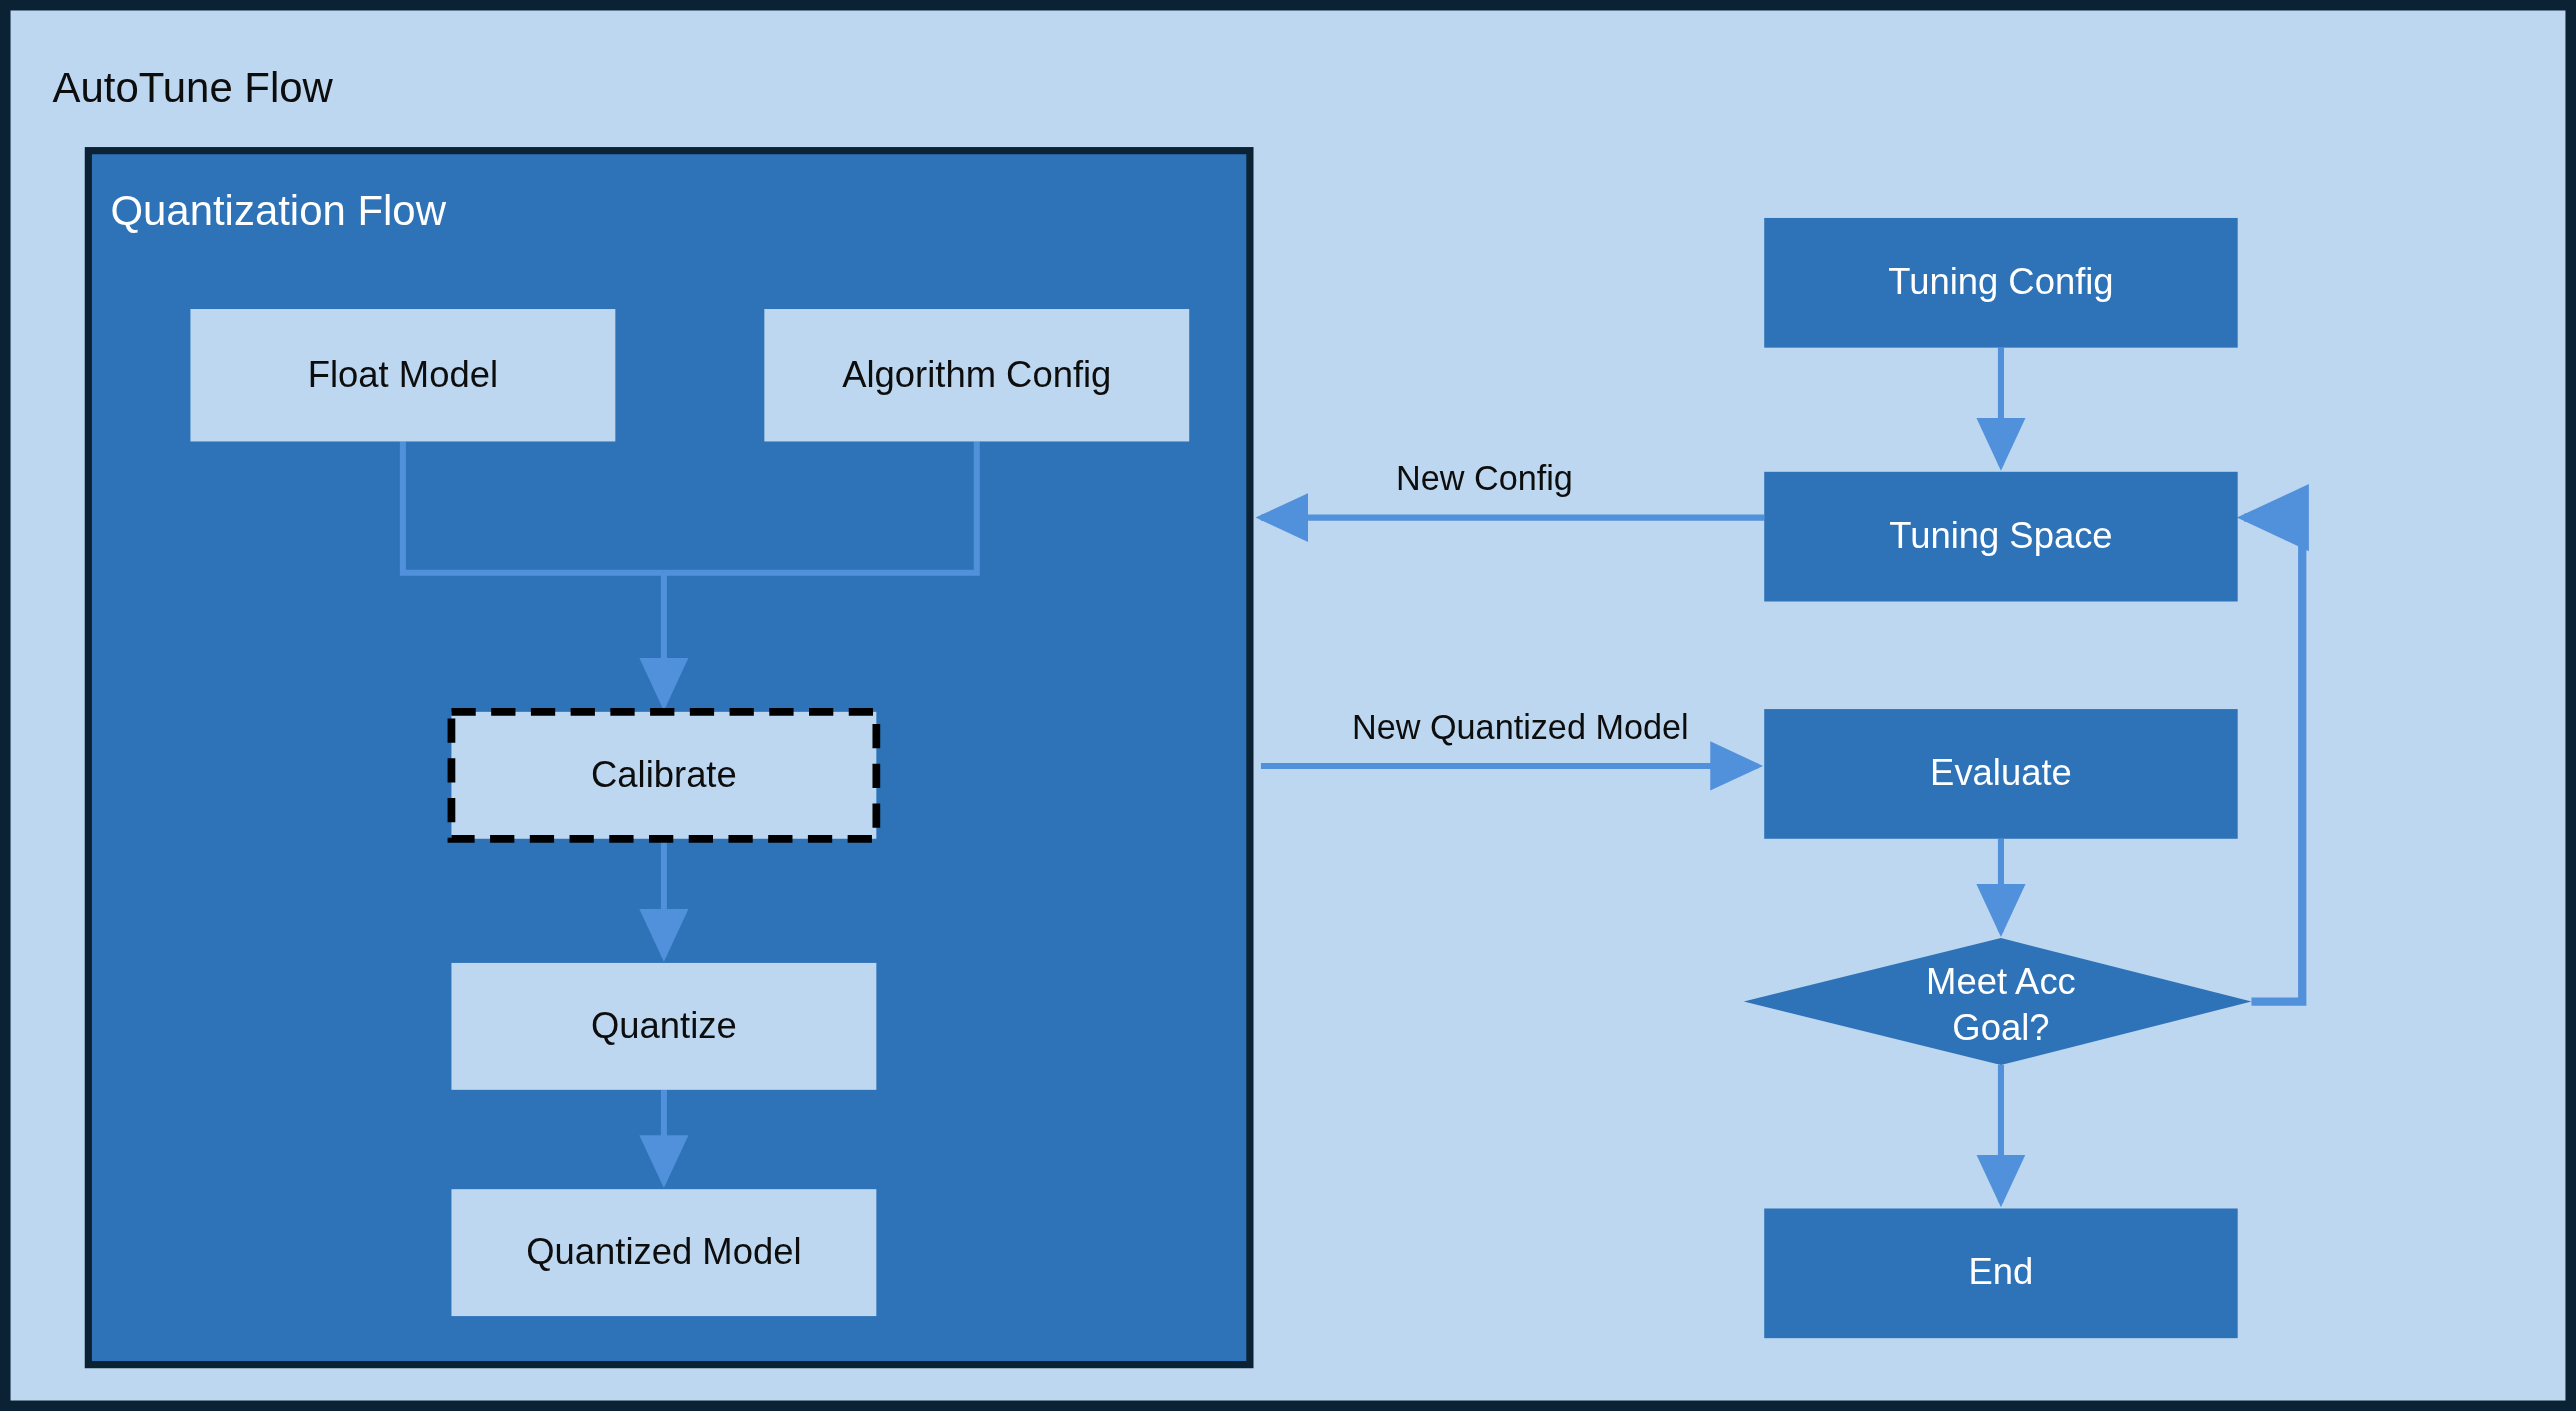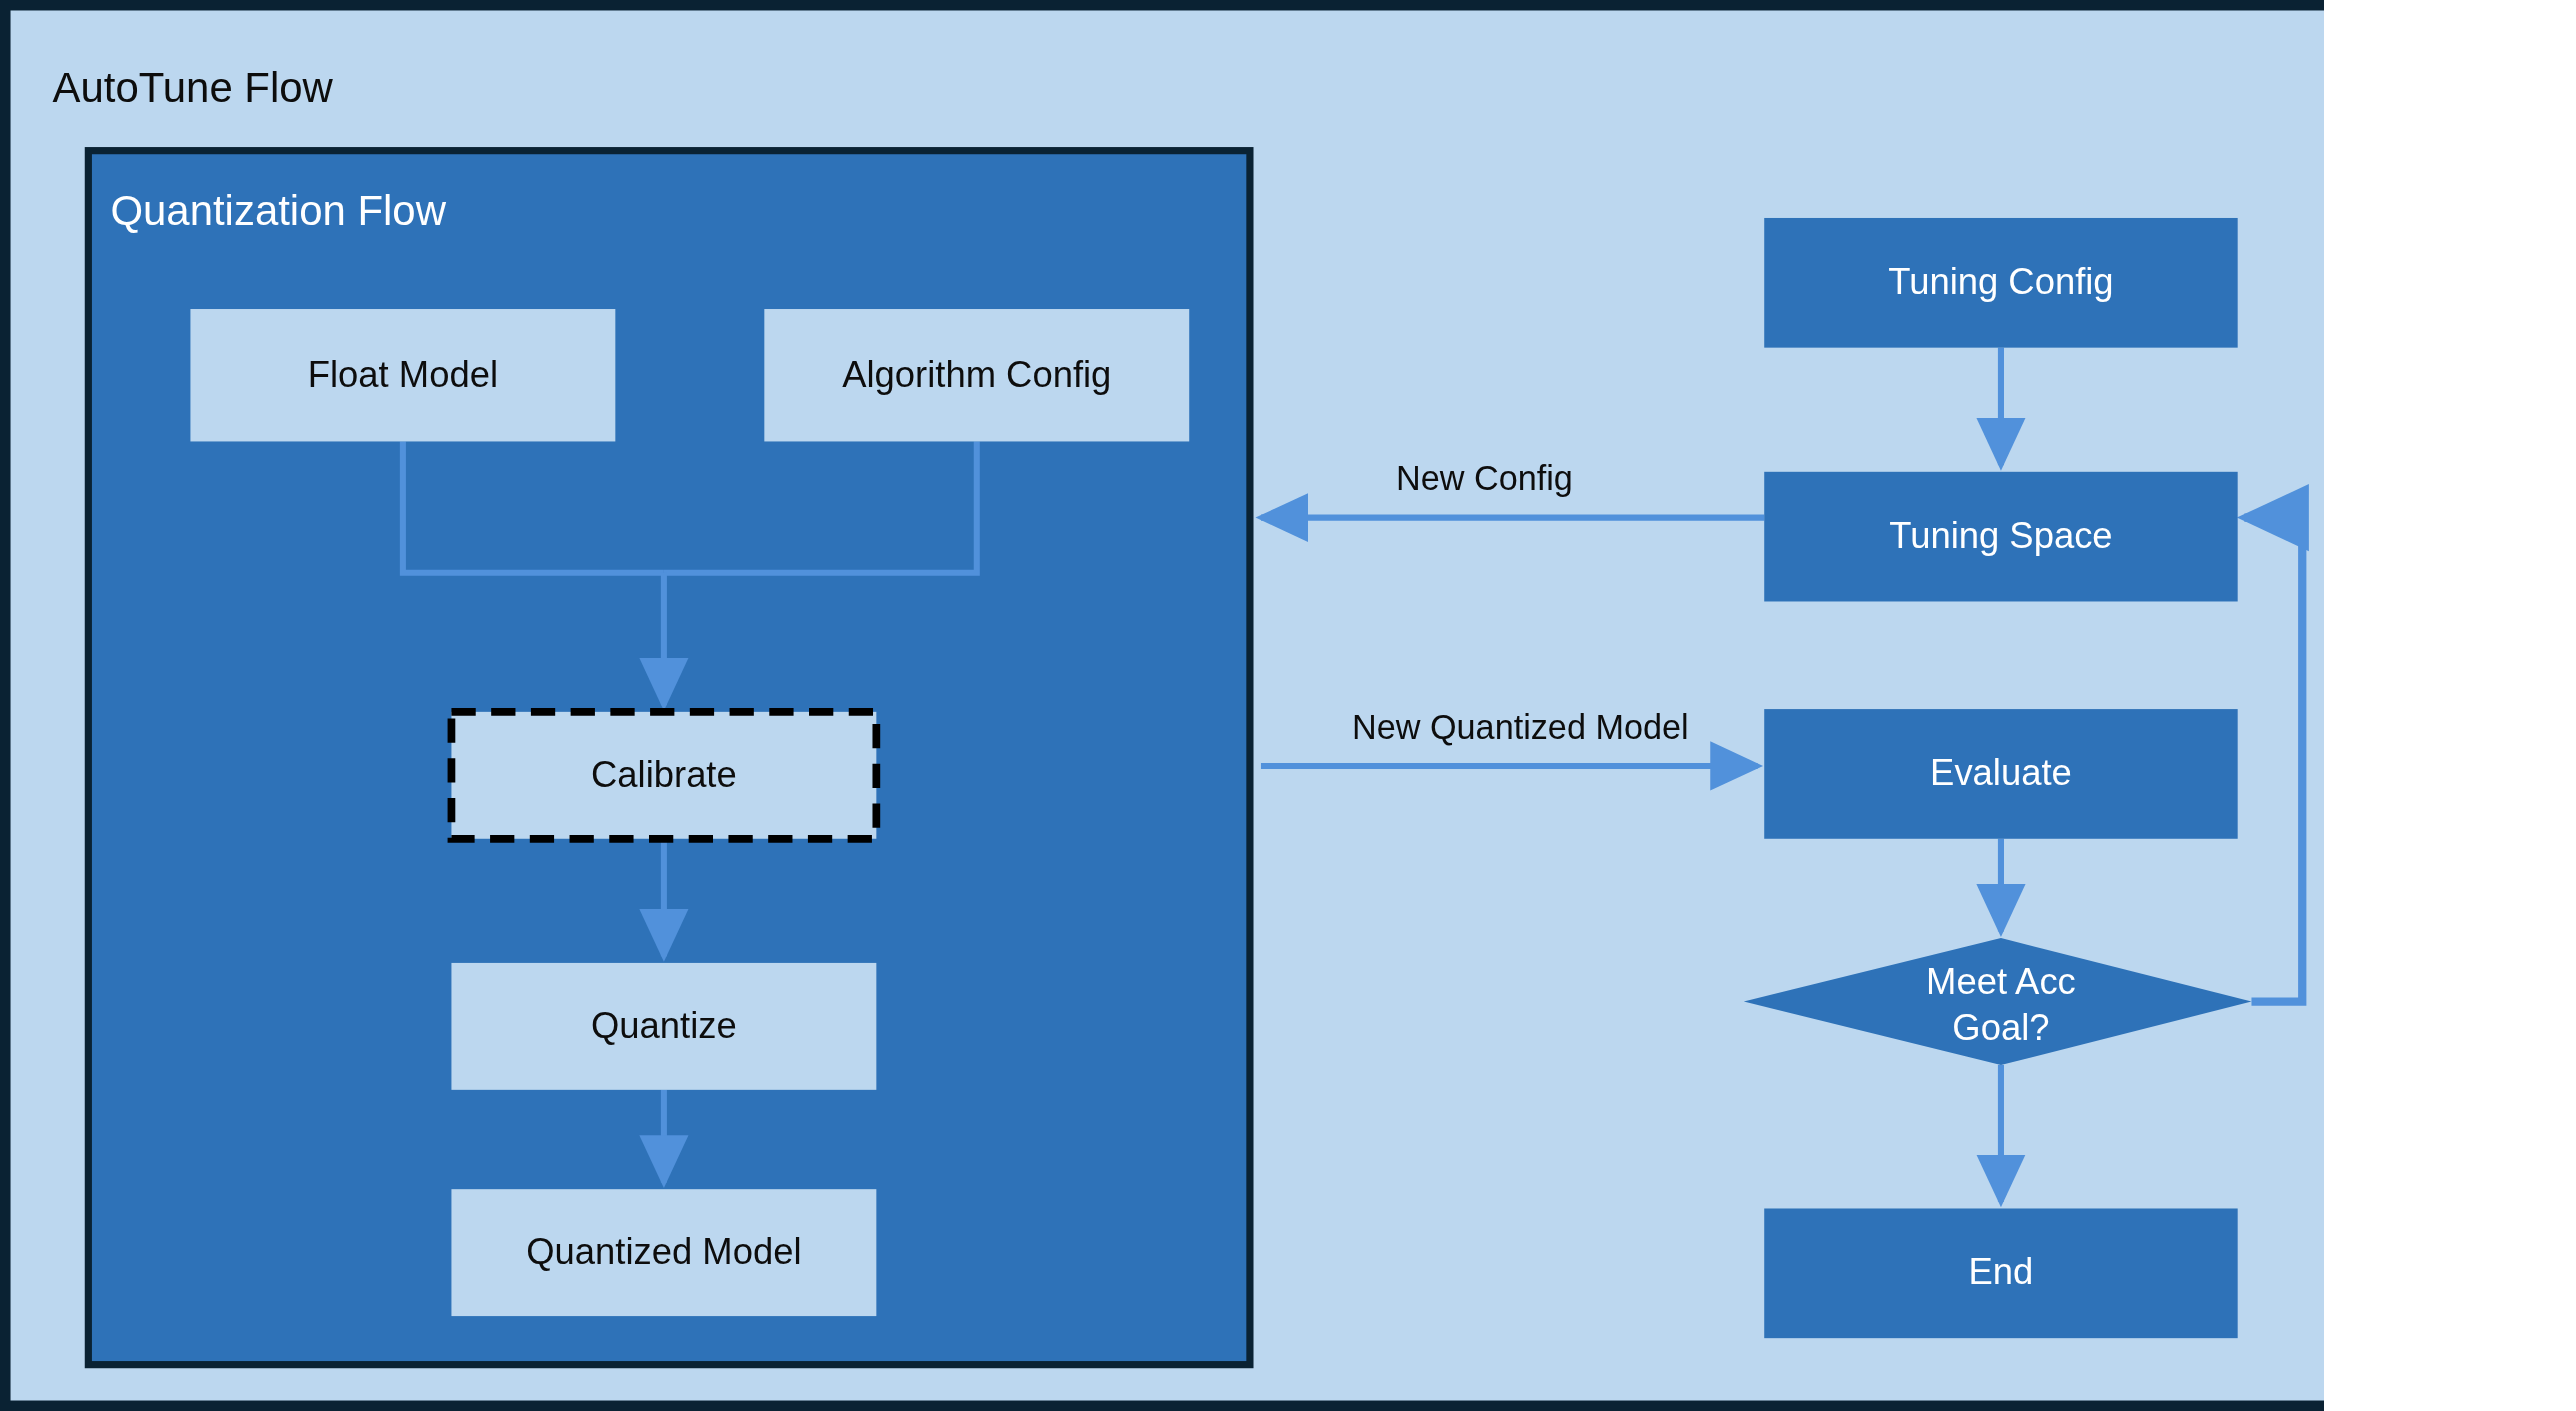--- a/index.html
+++ b/index.html
@@ -1,17 +1,17 @@
 <!DOCTYPE html>
 <html style="font-size:8.8px"><head>
 <meta charset="utf-8">
 <style>
   html,body{margin:0;padding:0;background:#ffffff;}
   body{font-family:"Liberation Sans",sans-serif;}
-  #stage{position:relative;width:2324px;height:1411px;overflow:hidden;background:#0a2233;}
+  #stage{position:relative;width:2576px;height:1411px;overflow:hidden;background:#0a2233;}
   #stage svg{display:block;width:2576px;height:1411px;}
   .node-label{font-family:"Liberation Sans",sans-serif;text-anchor:middle;dominant-baseline:middle;}
   .lbl-dark{fill:#0d0d0d;}
   .lbl-light{fill:#ffffff;}
   .edge-label{font-family:"Liberation Sans",sans-serif;text-anchor:middle;dominant-baseline:middle;fill:#0d0d0d;font-size:62px;}
   .title-dark{fill:#0d0d0d;font-size:76px;font-family:"Liberation Sans",sans-serif;dominant-baseline:middle;}
   .title-light{fill:#ffffff;font-size:76px;font-family:"Liberation Sans",sans-serif;dominant-baseline:middle;}
 </style>
 </head>
 <body>

